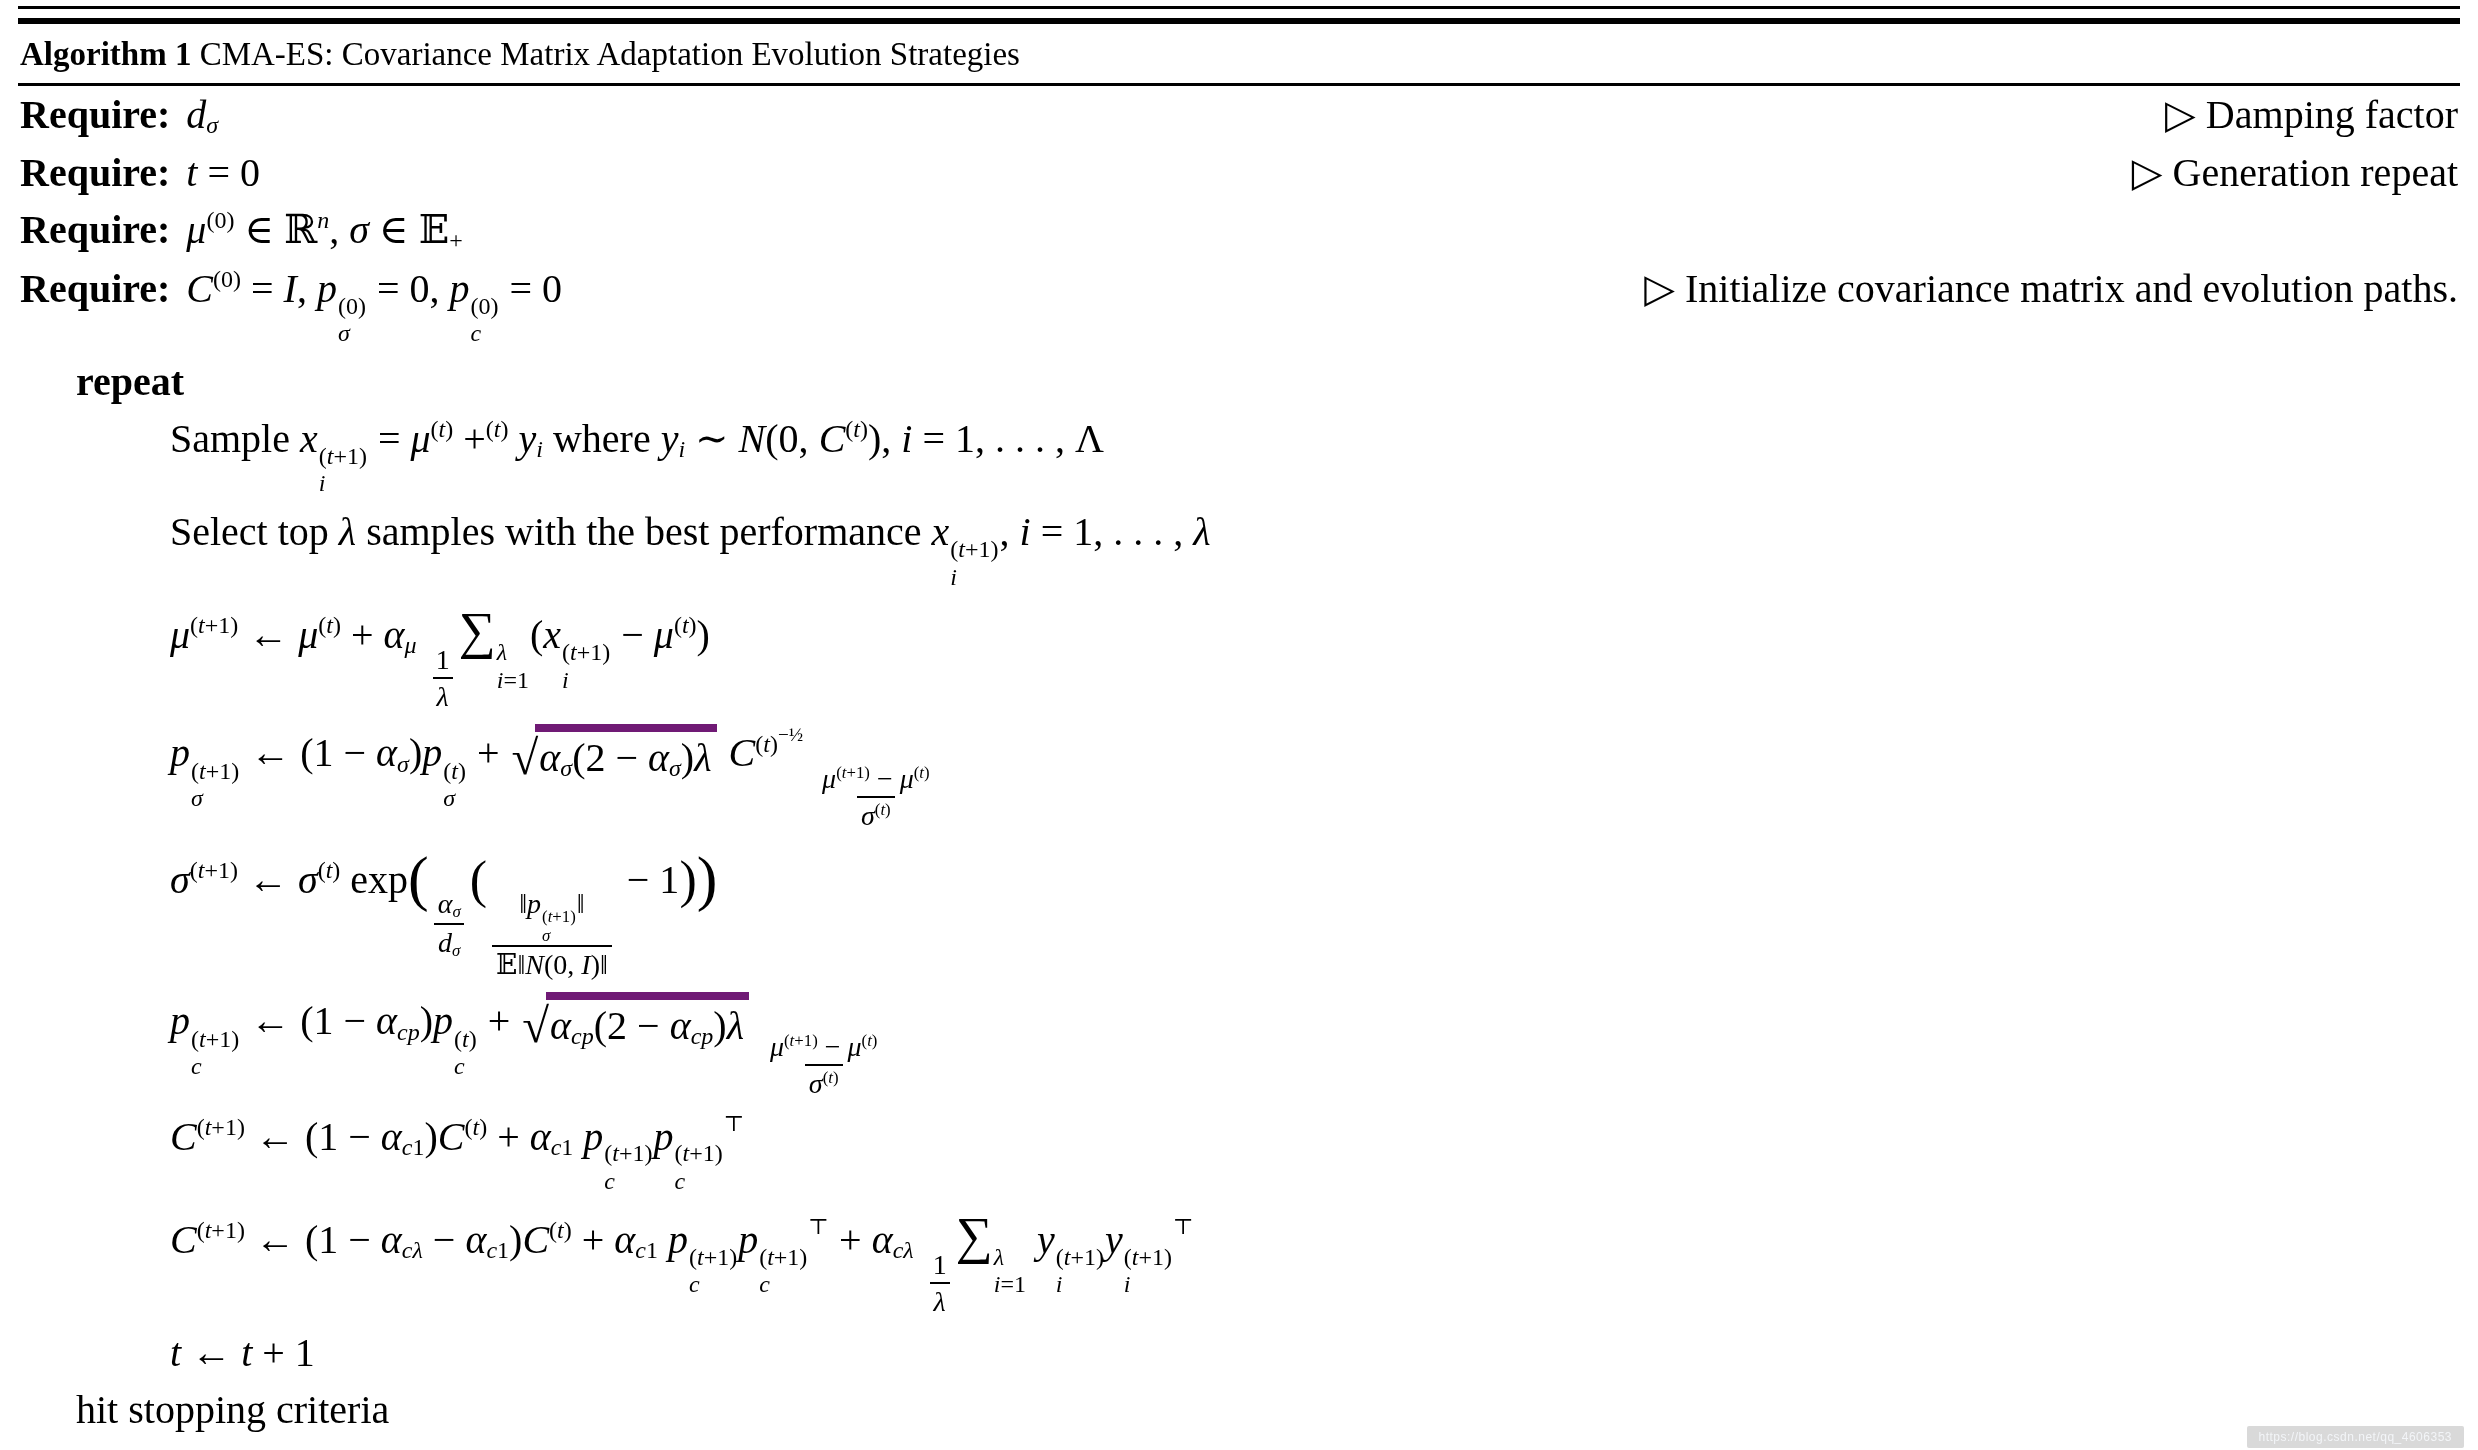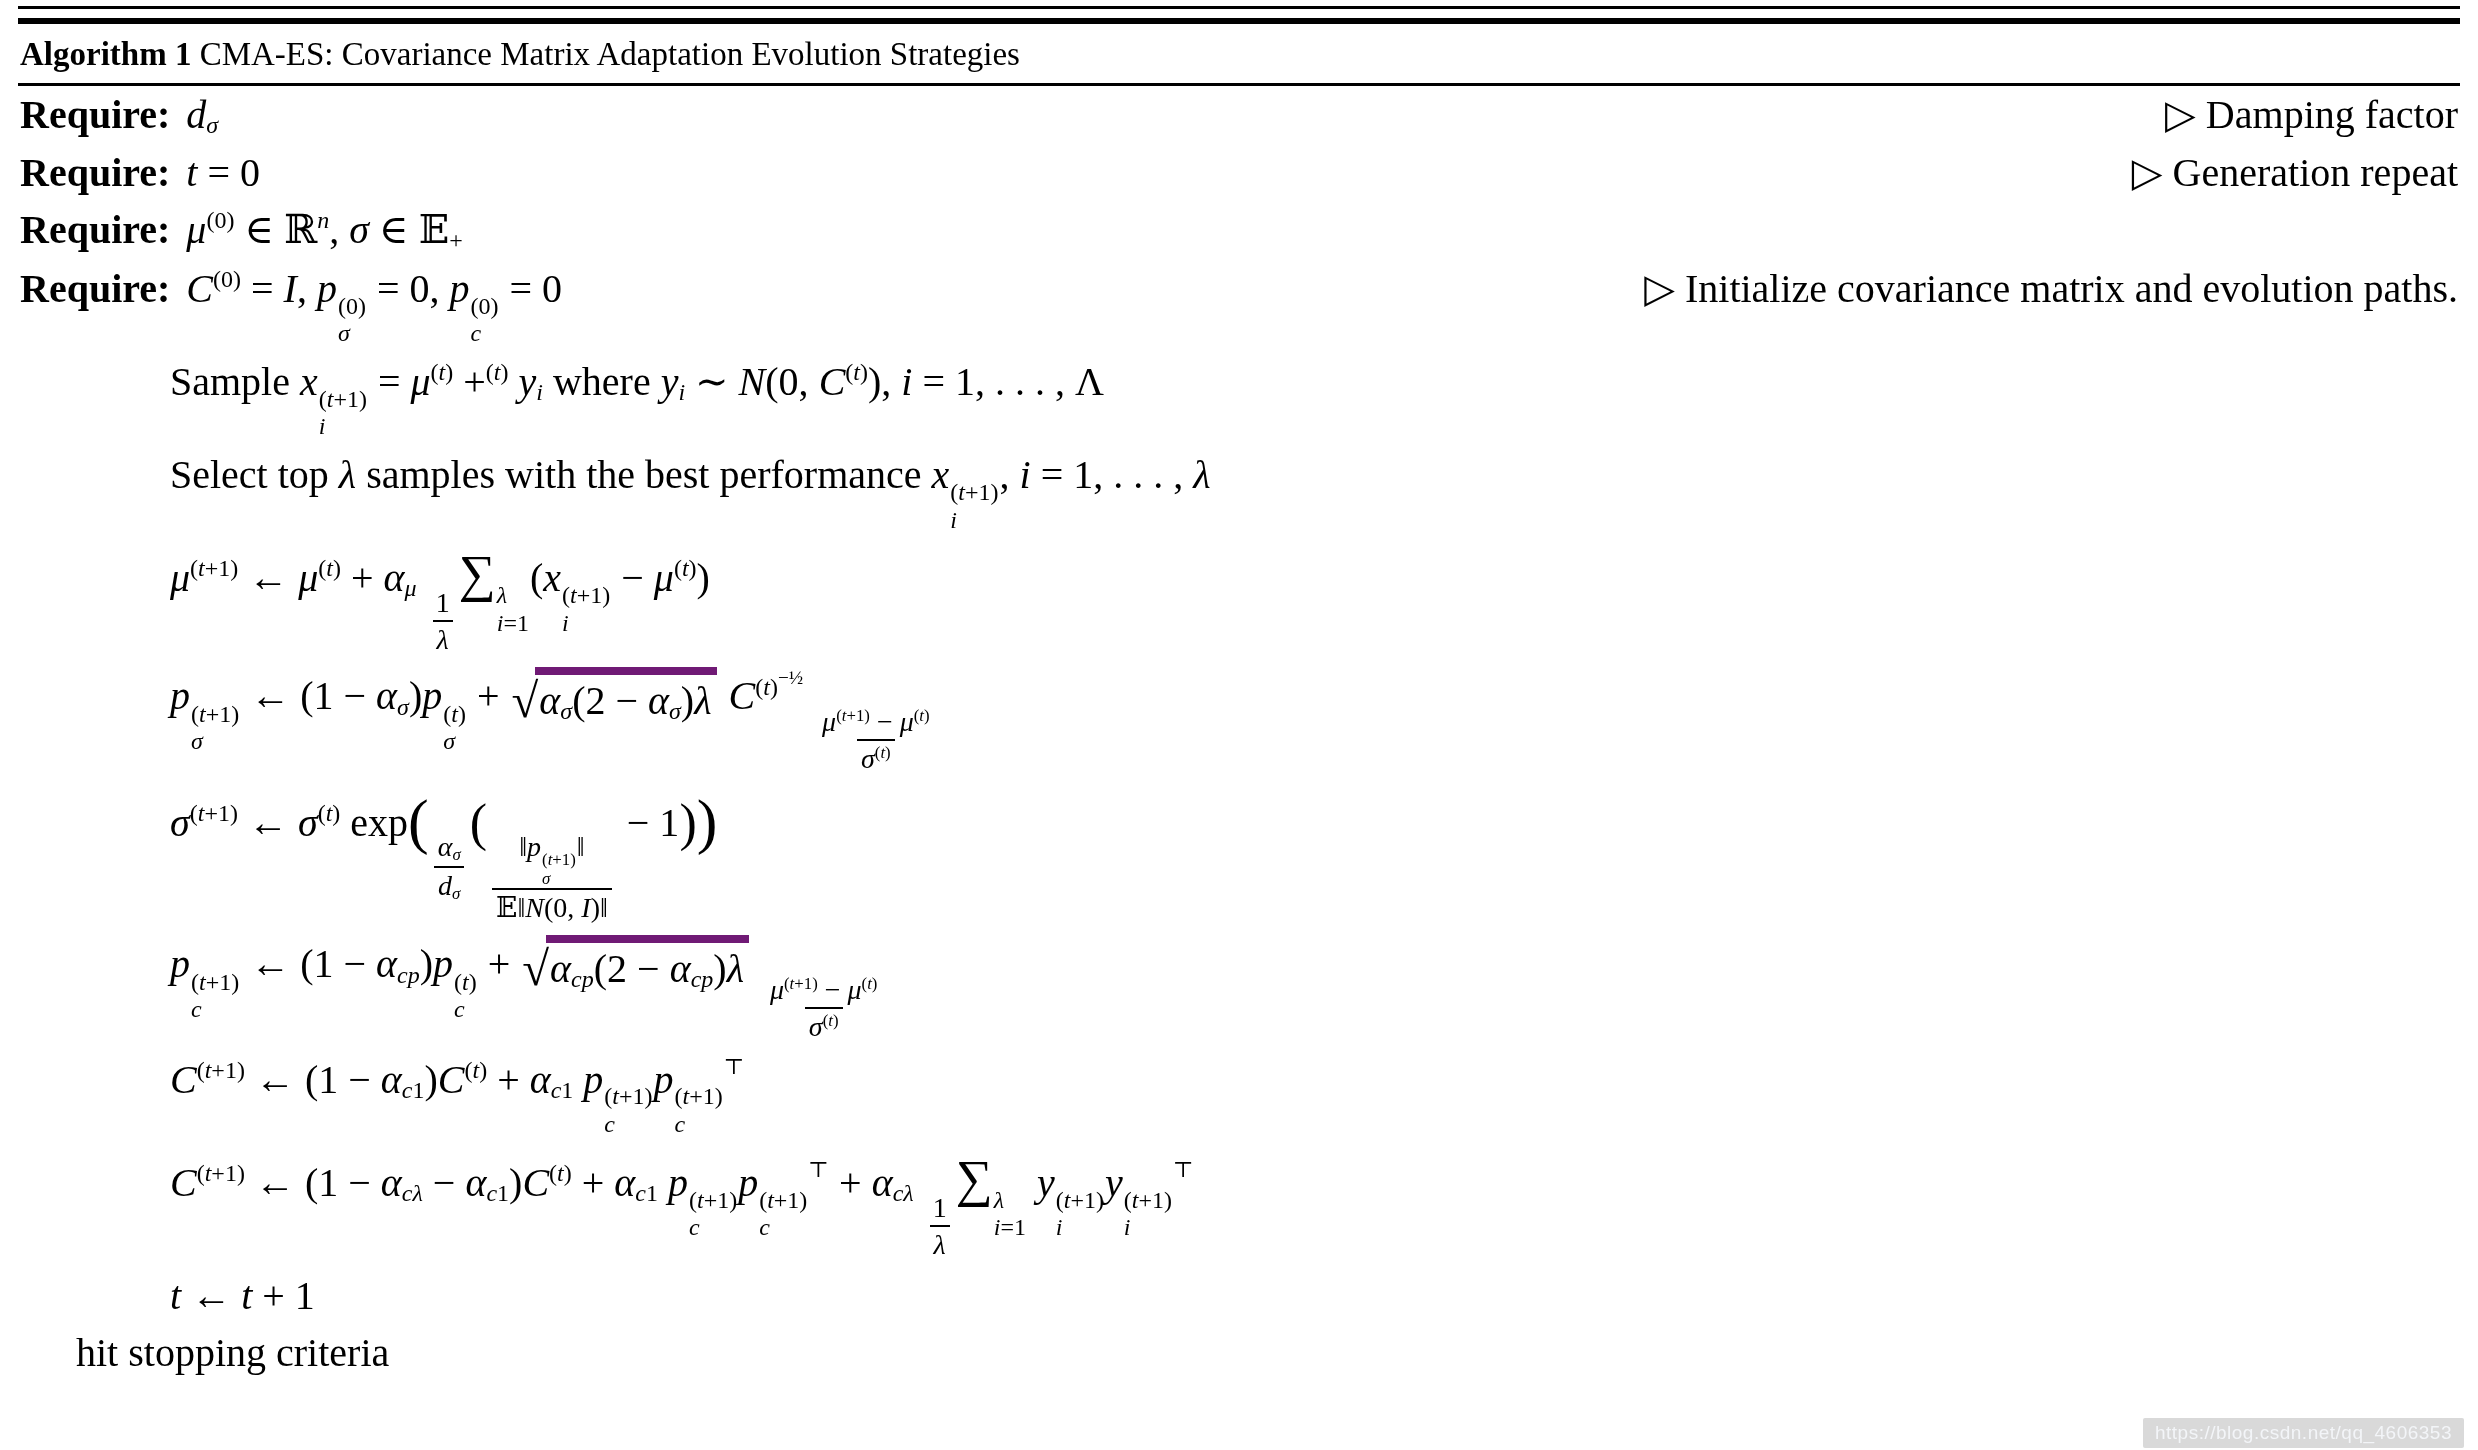--- a/index.html
+++ b/index.html
@@ -39,21 +39,21 @@
   .sqrt .sr{font-size:1.22em;line-height:1;margin-right:-3px;align-self:flex-end;}
   .sqrt .rc{border-top:8px solid #701a75;padding:2px 5px 0 4px;}
   .sum{font-size:1.3em;}
   .big{font-size:1.3em;vertical-align:-0.08em;}
   .big2{font-size:1.55em;vertical-align:-0.1em;}
   .tr{font-size:0.55em;vertical-align:0.85em;}
   .up2{font-size:0.8em;vertical-align:0.55em;}
 
   .watermark{
     position:absolute;right:14px;bottom:8px;background:#d9d9d9;color:#f3f5f8;
-    font-family:"Liberation Sans","DejaVu Sans",sans-serif;font-size:19px;
+    font-family:"Liberation Sans","DejaVu Sans",sans-serif;font-size:12px;
     padding:4px 12px;border-radius:2px;letter-spacing:0.5px;
   }
 </style>
 </head>
 <body>
 
 <div class="wrap">
 
   <div class="rule rule-top-thin"></div>
   <div class="rule rule-top-thick"></div>
@@ -83,20 +83,21 @@
               <span class="b"><i>σ</i></span>
             </span> = 0, <i>p</i><span class="ss">
               <span class="t">(0)</span>
               <span class="b"><i>c</i></span>
             </span> = 0</span></span>
       <span class="comment">▷ Initialize covariance matrix and evolution paths.</span>
     </div>
   </div>
 
   <div>
+    <div class="line in1"><b>repeat</b></div>
     <div class="line in2">Sample <i>x</i><span class="ss">
           <span class="t">(<i>t</i>+1)</span>
           <span class="b"><i>i</i></span>
         </span> = <i>μ</i><sup>(<i>t</i>)</sup> +<sup>(<i>t</i>)</sup> <i>y</i><sub><i>i</i></sub> where <i>y</i><sub><i>i</i></sub> ∼ <i>N</i>(0, <i>C</i><sup>(<i>t</i>)</sup>), <i>i</i> = 1, . . . , Λ</div>
     <div class="line in2">Select top <i>λ</i> samples with the best performance <i>x</i><span class="ss">
           <span class="t">(<i>t</i>+1)</span>
           <span class="b"><i>i</i></span>
         </span>, <i>i</i> = 1, . . . , <i>λ</i></div>
     <div class="line in2"><i>μ</i><sup>(<i>t</i>+1)</sup> ← <i>μ</i><sup>(<i>t</i>)</sup> + <i>α</i><sub><i>μ</i></sub> <span class="frac">
           <span class="num">1</span>

